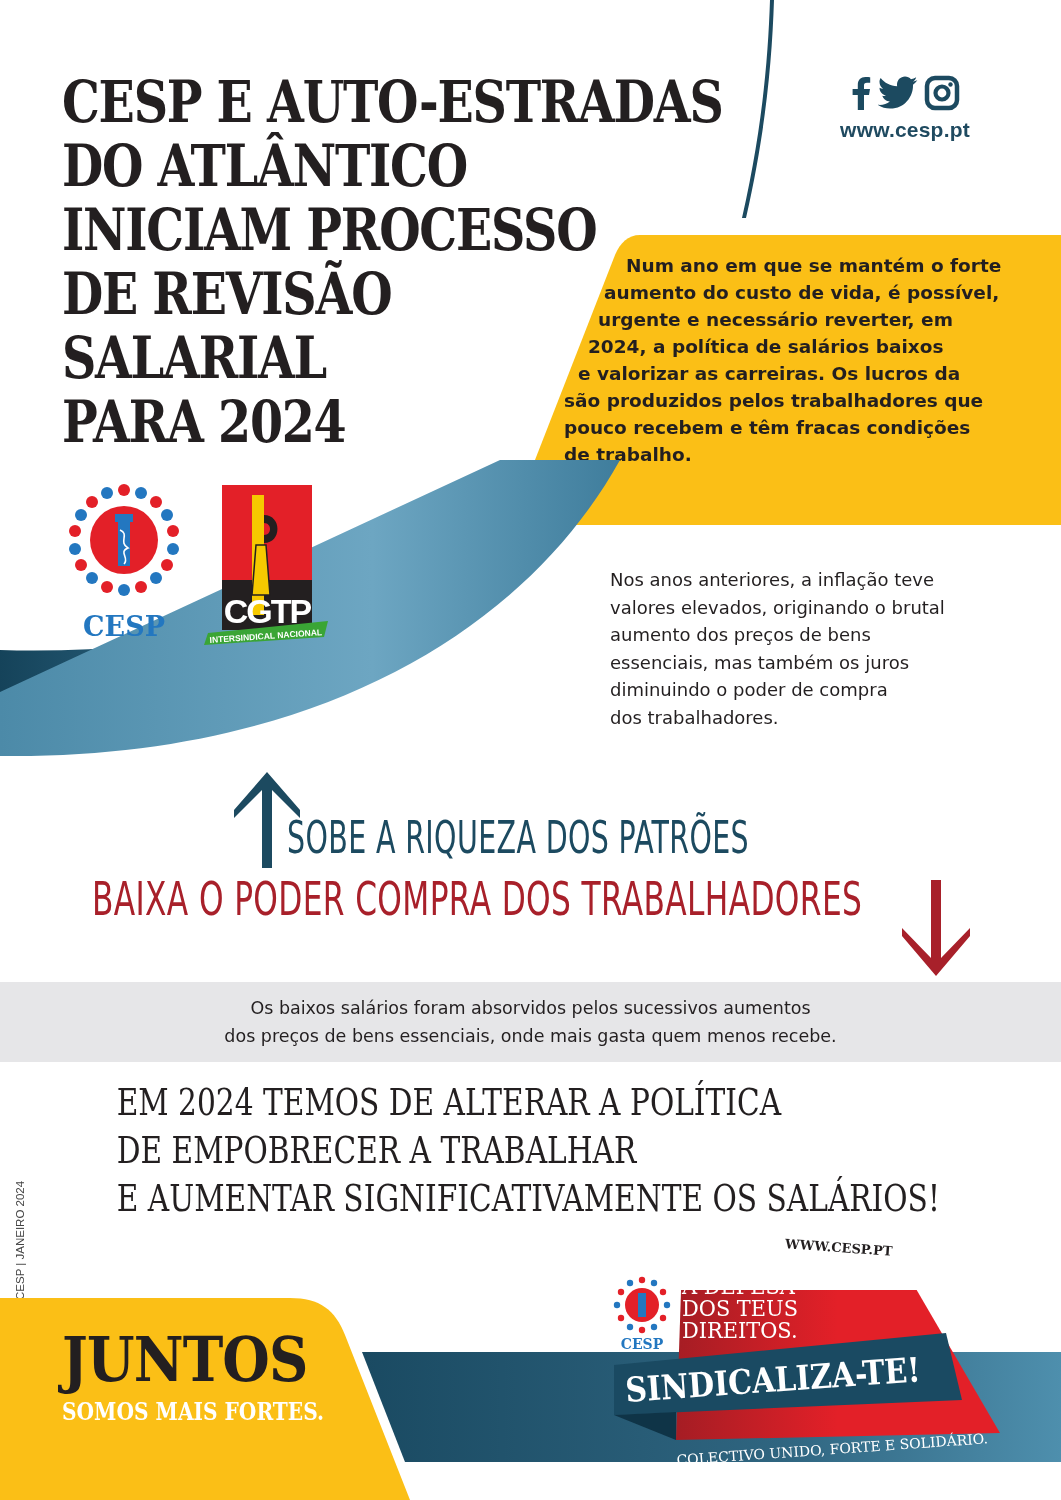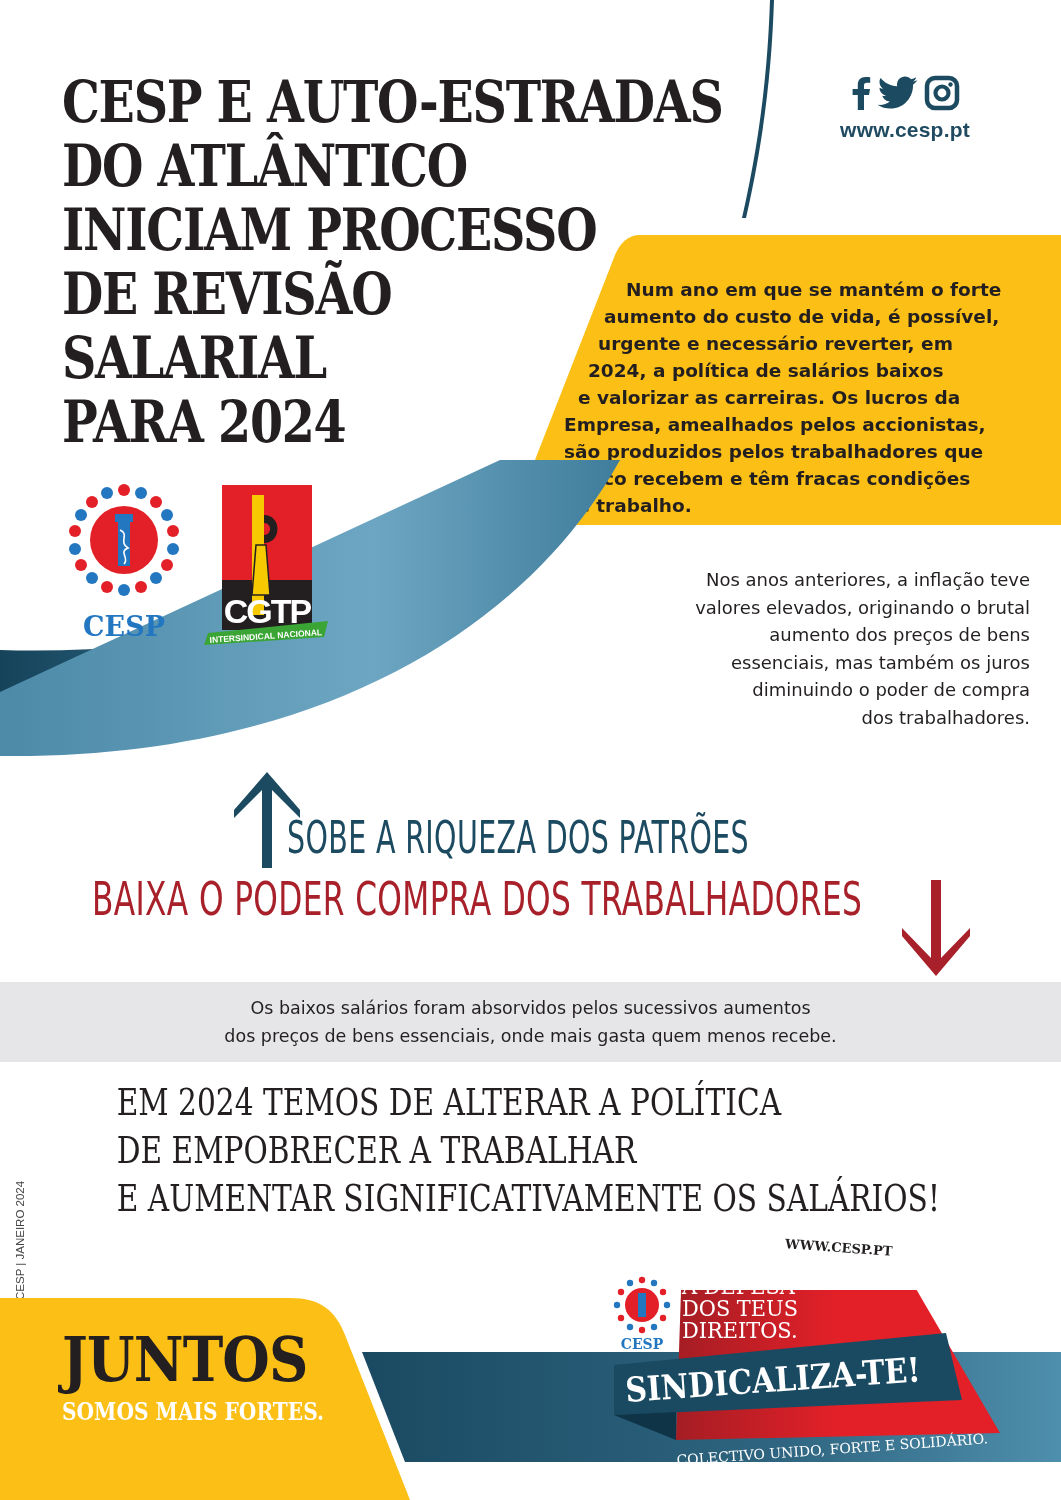--- a/index.html
+++ b/index.html
@@ -26,39 +26,39 @@
     .social-icons { display: flex; justify-content: center; align-items: center; gap: 6px; height: 42px; }
     .social-icons svg { display: block; }
     .social-url {
       font-family: "Liberation Sans", sans-serif; font-weight: 700;
       font-size: 21px; color: #1f4a60; margin-top: 4px; letter-spacing: 0.2px;
     }
 
     
     .yellow-box { left: 520px; top: 235px; width: 541px; height: 290px; }
     .yellow-text {
-      left: 560px; top: 276px; width: 440px;
+      left: 560px; top: 252px; width: 440px;
       font-family: "DejaVu Sans", sans-serif; font-size: 18.5px; line-height: 27px;
       color: #231f20; font-weight: 600;
     }
     .yellow-text div { white-space: nowrap; }
 
     
     .cesp-logo { left: 62px; top: 480px; width: 124px; height: 166px; }
     .cgtp-logo { left: 200px; top: 485px; width: 136px; height: 160px; }
 
     
     .swoosh { left: 0; top: 460px; width: 770px; height: 320px; }
 
     
     .para2 {
       left: 610px; top: 566px; width: 420px;
       font-family: "DejaVu Sans", sans-serif; font-size: 18px; line-height: 27.5px; color: #231f20;
     }
-    .para2 div { white-space: nowrap; text-align: right; }
+    .para2 div { white-space: nowrap; }
 
     
     .slogan-up {
       left: 287px; top: 812px;
       font-family: "DejaVu Sans Condensed", "DejaVu Sans", sans-serif; font-size: 44px; font-weight: 400;
       color: #1c4a60; transform: scaleX(0.72); transform-origin: left top; white-space: nowrap; letter-spacing: 0.5px;
     }
     .slogan-down {
       left: 92px; top: 872px;
       font-family: "DejaVu Sans", sans-serif; font-size: 46px; font-weight: 400;
@@ -159,21 +159,20 @@
 
 <svg class="abs yellow-box" viewBox="0 0 541 290">
   <path d="M120 0 H541 V290 H40 C 12 290, 0 272, 6 248 L 95 20 C 100 8, 108 0, 120 0 Z" fill="#fbbf16"></path>
 </svg>
 <div class="abs yellow-text">
   <div style="padding-left:66px">Num ano em que se mantém o forte</div>
   <div style="padding-left:44px">aumento do custo de vida, é possível,</div>
   <div style="padding-left:38px">urgente e necessário reverter, em</div>
   <div style="padding-left:28px">2024, a política de salários baixos</div>
   <div style="padding-left:18px">e valorizar as carreiras. Os lucros da</div>
-  <div style="padding-left:4px">Empresa, amealhados pelos accionistas,</div>
   <div style="padding-left:4px">são produzidos pelos trabalhadores que</div>
   <div style="padding-left:4px">pouco recebem e têm fracas condições</div>
   <div style="padding-left:4px">de trabalho.</div>
 </div>
 
 <svg class="abs swoosh" viewBox="0 0 770 320">
   <defs>
     <linearGradient id="swg" x1="0" x2="1" y1="0" y2="0">
       <stop offset="0" stop-color="#15435a"></stop>
       <stop offset="0.5" stop-color="#3a7796"></stop>

